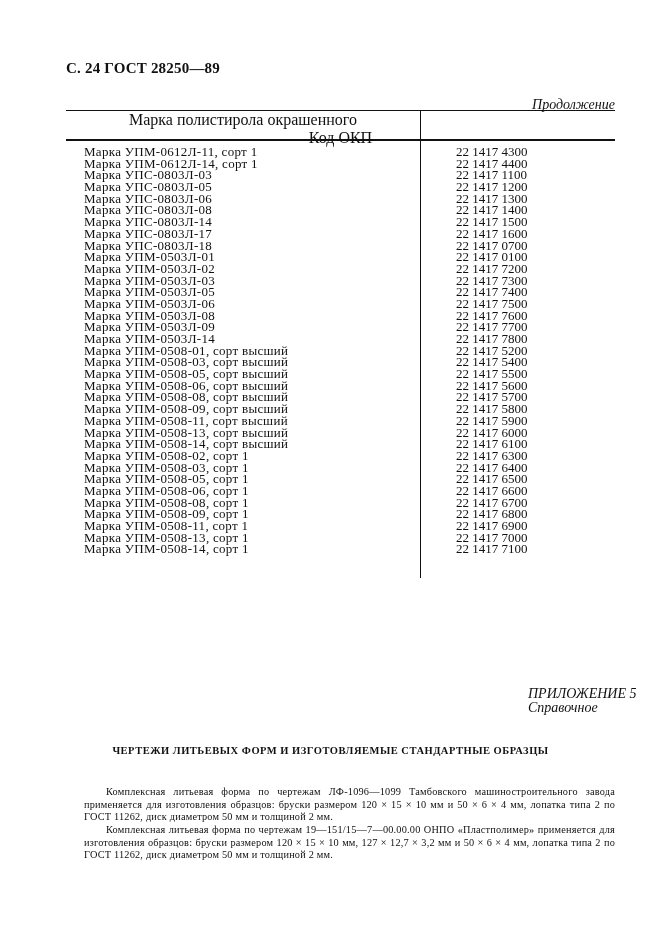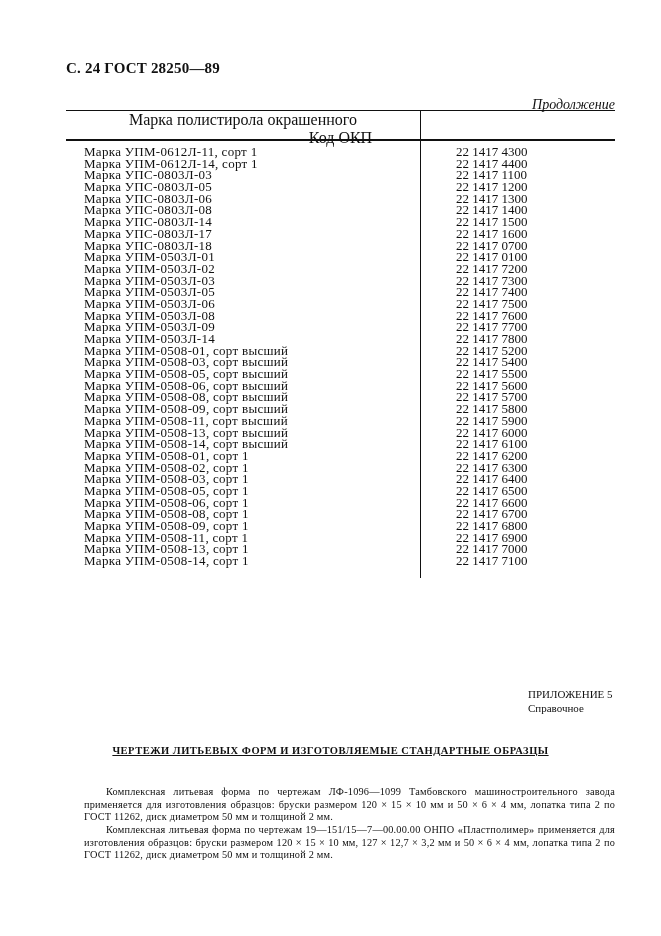--- a/index.html
+++ b/index.html
@@ -25,25 +25,25 @@
   .thead .col1 { width: 354px; text-align: center; }
   .thead .col2 { flex: 1; text-align: center; }
   .vline {
     position: absolute; left: 354px; top: 0; width: 1px; height: 468px; background: #111;
   }
   .tbody { padding-top: 5px; }
   .row { display: flex; height: 11.7px; font-size: 13px; line-height: 11.7px; }
   .row .c1 { width: 354px; padding-left: 18px; box-sizing: border-box; letter-spacing: 0.3px; }
   .row .c2 { flex: 1; padding-left: 36px; box-sizing: border-box; }
   .appendix {
-    position: absolute; left: 528px; top: 687px; font-size: 11px; line-height: 14px;
+    position: absolute; left: 528px; top: 687px; font-style: italic; font-size: 14px; line-height: 14px;
   }
   .section-title {
     position: absolute; left: 0; width: 661px; top: 745px; text-align: center;
-    font-weight: bold; font-size: 10.5px; letter-spacing: 0.5px; text-decoration: underline;
+    font-weight: bold; font-size: 10.5px; letter-spacing: 0.5px;
   }
   .para {
     position: absolute; left: 84px; width: 531px; font-size: 10.3px; line-height: 12.5px;
     text-align: justify; text-indent: 22px; letter-spacing: 0.2px; margin-top: 16px;
   }
   .p1 { top: 770px; }
   .p2 { top: 808px; }
 </style>
 </head>
 <body>
@@ -157,24 +157,20 @@
       </div>
       <div class="row">
         <div class="c1">Марка УПМ-0508-13, сорт высший</div>
         <div class="c2">22 1417 6000</div>
       </div>
       <div class="row">
         <div class="c1">Марка УПМ-0508-14, сорт высший</div>
         <div class="c2">22 1417 6100</div>
       </div>
       <div class="row">
-        <div class="c1">Марка УПМ-0508-01, сорт 1</div>
-        <div class="c2">22 1417 6200</div>
-      </div>
-      <div class="row">
         <div class="c1">Марка УПМ-0508-02, сорт 1</div>
         <div class="c2">22 1417 6300</div>
       </div>
       <div class="row">
         <div class="c1">Марка УПМ-0508-03, сорт 1</div>
         <div class="c2">22 1417 6400</div>
       </div>
       <div class="row">
         <div class="c1">Марка УПМ-0508-05, сорт 1</div>
         <div class="c2">22 1417 6500</div>

